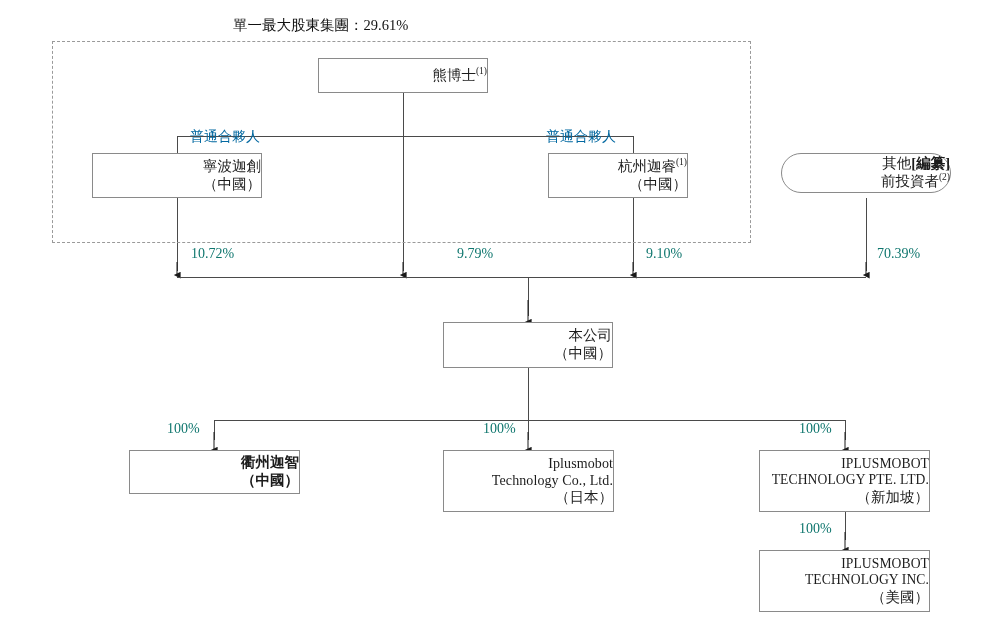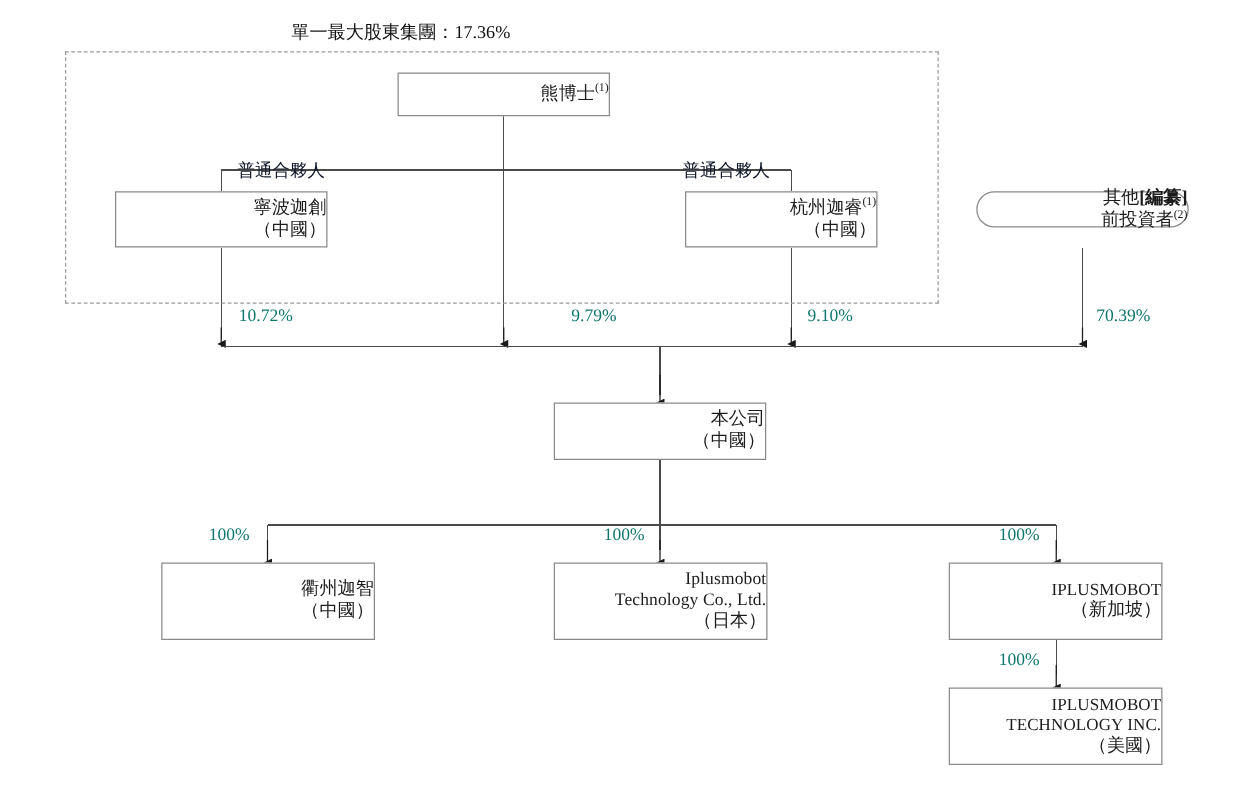--- a/index.html
+++ b/index.html
@@ -79,21 +79,21 @@
     white-space: nowrap;
     z-index: 4;
     background: transparent;
   }
   .lbl.group-title {
     font-size: 14.5px;
     color: #111;
   }
   .lbl.role {
     font-size: 14px;
-    color: #0f172a;
+    color: #0369a1;
   }
   .lbl.pct {
     font-size: 14px;
     color: #0f766e;
   }
 </style>
 </head>
 <body>
 
 <div id="chart-canvas">
@@ -157,72 +157,73 @@
 
     <g stroke="#4a4a4a" stroke-width="1" fill="none" shape-rendering="crispEdges">
 
       <path d="M845,512 L845,540"></path>
     </g>
     <g stroke="#1a1a1a" stroke-width="1" fill="none">
       <path d="M845,532 L845,550" marker-end="url(#arr)"></path>
     </g>
   </svg>
 
-  <div class="lbl group-title" style="left:233px; top:16px;">單一最大股東集團：17.36%</div>
+  <div class="lbl group-title" style="left:233px; top:16px;">單一最大股東集團：29.61%</div>
 
   <div class="node" style="left:318px; top:58px; width:170px; height:35px;">
     <span class="ln"><span>熊博士</span><sup class="fn">(1)</sup></span>
   </div>
 
   <div class="lbl role" style="left:190px; top:128px;">普通合夥人</div>
   <div class="lbl role" style="left:546px; top:128px;">普通合夥人</div>
 
   <div class="node" style="left:92px; top:153px; width:170px; height:45px;padding-left:16px;">
     <span class="ln">寧波迦創</span>
     <span class="ln">（中國）</span>
   </div>
 
-  <div class="node" style="left:548px; top:153px; width:154px; height:45px;">
+  <div class="node" style="left:548px; top:153px; width:140px; height:45px;">
     <span class="ln"><span>杭州迦睿</span><sup class="fn">(1)</sup></span>
     <span class="ln">（中國）</span>
   </div>
 
-  <div class="node" style="left:781px; top:153px; width:170px; height:29px;border-radius:22px;">
+  <div class="node" style="left:781px; top:153px; width:170px; height:40px;border-radius:22px;">
     <span class="ln"><span>其他</span><b class="redact">[編纂]</b></span>
     <span class="ln"><span>前投資者</span><sup class="fn">(2)</sup></span>
   </div>
 
   <div class="lbl pct" style="left:191px; top:246px;">10.72%</div>
   <div class="lbl pct" style="left:413px; top:246px;margin-left:44px;">9.79%</div>
   <div class="lbl pct" style="left:646px; top:246px;">9.10%</div>
   <div class="lbl pct" style="left:877px; top:246px;text-align:center;">70.39%</div>
 
   <div class="node" style="left:443px; top:322px; width:170px; height:46px;">
     <span class="ln">本公司</span>
     <span class="ln">（中國）</span>
   </div>
 
   <div class="lbl pct" style="left:167px; top:421px;">100%</div>
   <div class="lbl pct" style="left:483px; top:421px;">100%</div>
   <div class="lbl pct" style="left:799px; top:421px;">100%</div>
   <div class="lbl pct" style="left:799px; top:521px;">100%</div>
 
-  <div class="node" style="left:129px; top:450px; width:171px; height:62px;">
+  <div class="node" style="left:129px; top:450px; width:171px; height:44px;font-weight:bold;">
     <span class="ln">衢州迦智</span>
     <span class="ln">（中國）</span>
   </div>
 
   <div class="node" style="left:443px; top:450px; width:171px; height:62px;">
     <span class="ln latin">Iplusmobot</span>
     <span class="ln latin">Technology Co., Ltd.</span>
     <span class="ln">（日本）</span>
   </div>
 
   <div class="node" style="left:759px; top:450px; width:171px; height:62px;">
     <span class="ln latin small">IPLUSMOBOT</span>
+    <span class="ln latin small">TECHNOLOGY PTE. LTD.</span>
     <span class="ln">（新加坡）</span>
   </div>
 
   <div class="node" style="left:759px; top:550px; width:171px; height:62px;">
     <span class="ln latin small">IPLUSMOBOT</span>
     <span class="ln latin small">TECHNOLOGY INC.</span>
     <span class="ln">（美國）</span>
   </div>
 
 </div>

